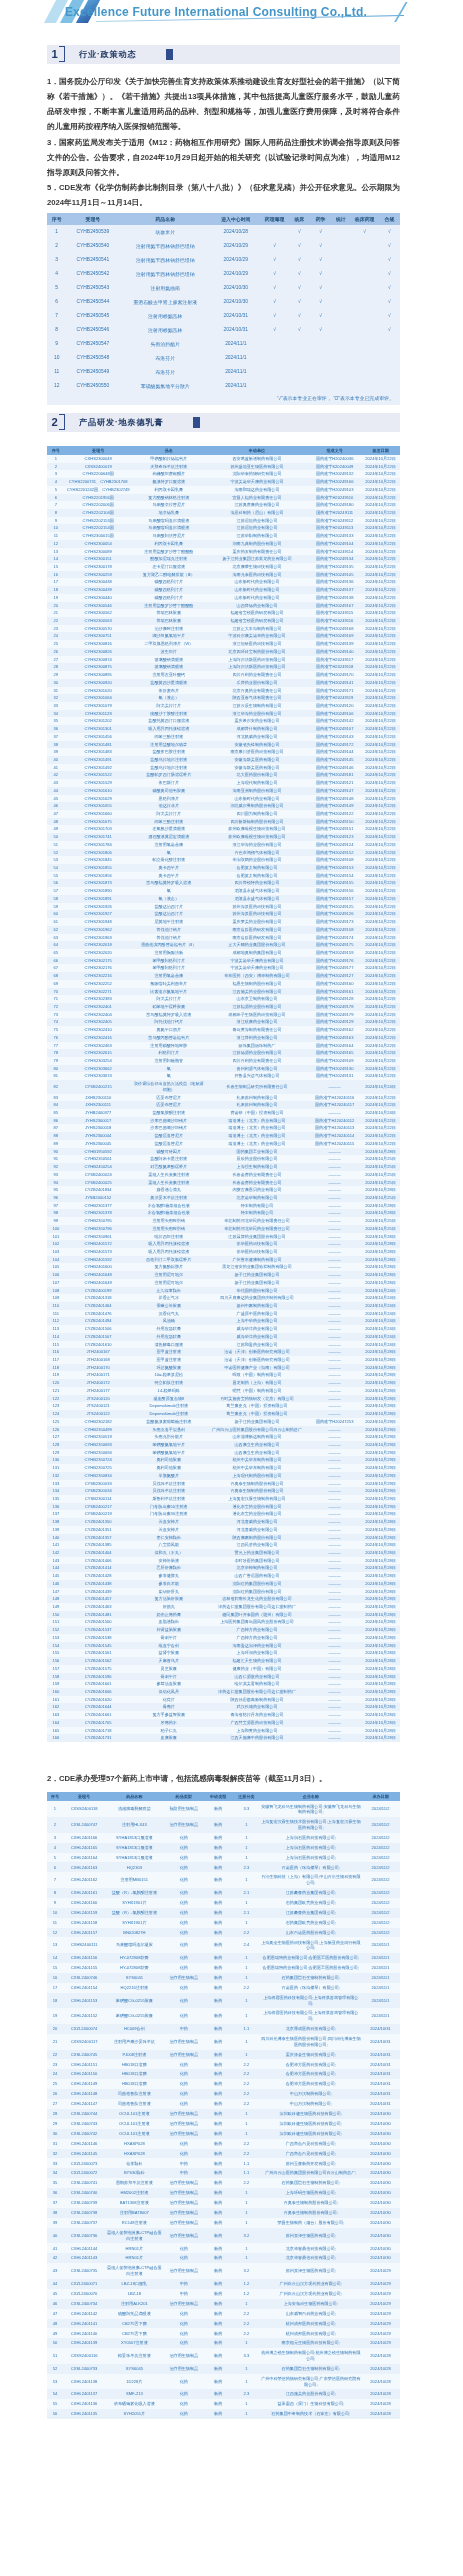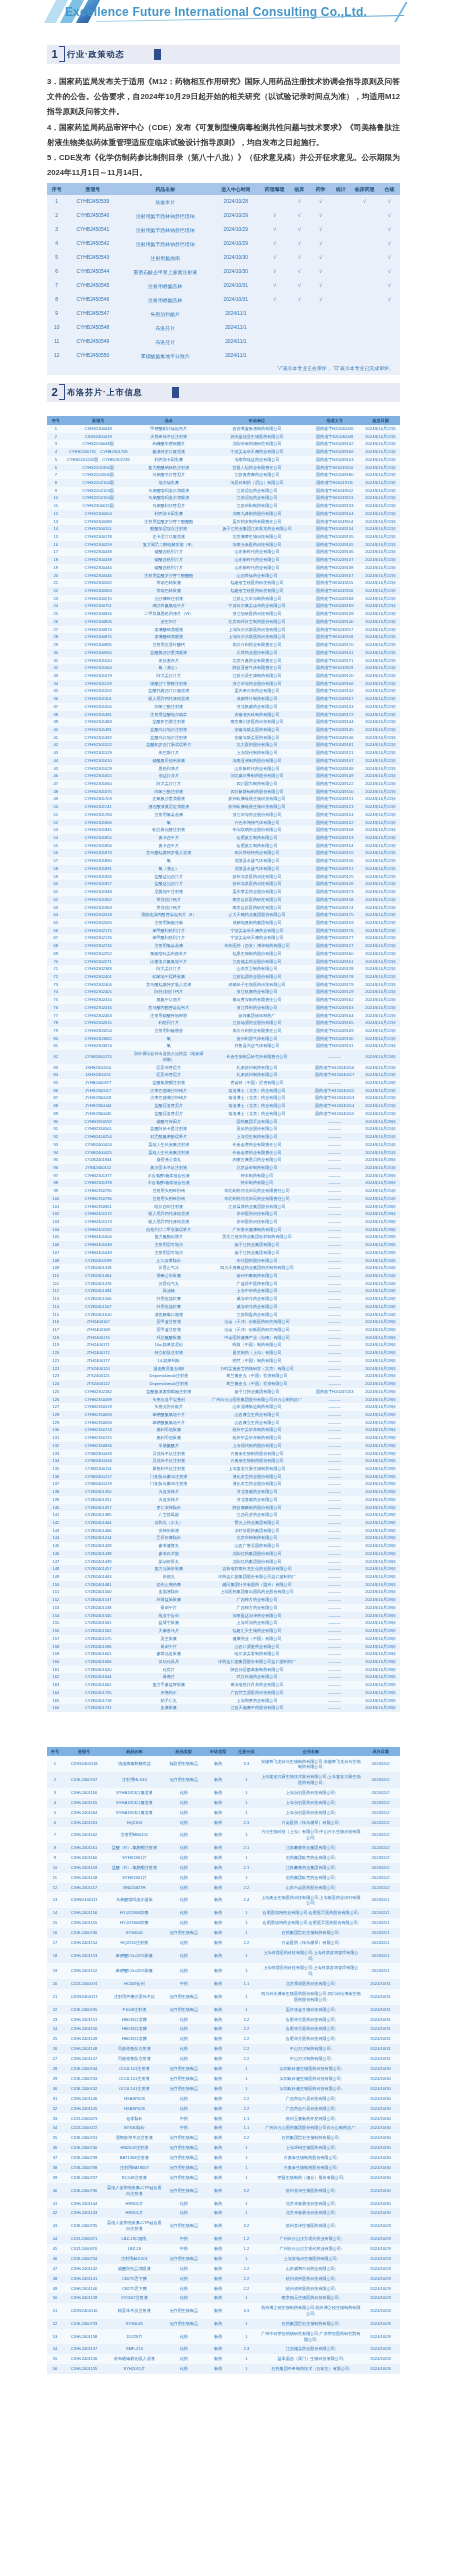--- a/index.html
+++ b/index.html
@@ -13,21 +13,21 @@
   .banner-line{position:absolute;left:96px;width:308px;top:20.6px;height:1px;
     background:linear-gradient(90deg,#aed4ea,#5aa3d6);transform:rotate(-1.1deg);transform-origin:left center;}
   .banner-slash{position:absolute;left:400px;top:2.1px;width:1.5px;height:19.6px;background:#6fb3de;transform:skewX(-30deg);}
   .banner-company{position:absolute;left:0;right:31px;top:4.6px;text-align:center;
     color:#4597c9;font-size:12px;font-weight:bold;letter-spacing:0.2px;}
   
   .content{margin-left:47px;width:353px;}
   .sec-bar{height:19.6px;background:#e8ebf4;display:flex;align-items:center;position:relative;}
   .sec-num{font-size:11.3px;font-weight:bold;color:#1f3864;margin-left:4.6px;line-height:1;}
   .sec-bracket{width:4.6px;height:14px;border-right:1.5px solid #2f4c8c;border-top:1.5px solid #2f4c8c;border-bottom:1.5px solid #2f4c8c;margin-left:1.5px;}
-  .sec-title{font-size:8.2px;font-weight:bold;color:#1f3864;margin-left:2px;letter-spacing:0.8px;}
+  .sec-title{font-size:8.2px;font-weight:bold;color:#1f3864;margin-left:14px;letter-spacing:0.8px;}
   .sec-block{width:6.7px;height:10.8px;background:#2f4c8c;margin-left:30px;}
   .bar1{margin-top:15.5px;margin-bottom:10.3px;}
   .bar2{margin-top:7.2px;margin-bottom:10.3px;}
   .para{font-size:7.7px;line-height:15px;color:#383838;font-weight:600;text-align:justify;margin:0;}
   .paras .para{margin-bottom:0.5px;}
   
   table{border-collapse:collapse;width:100%;table-layout:fixed;}
   .t1{margin-top:3.1px;background:#e9f0f9;}
   .t1 th{background:#a6c5e8;color:#1f4e79;font-size:4.9px;font-weight:bold;height:11.3px;padding:0;text-align:center;}
   .t1 td{color:#2e74b6;font-size:4.9px;text-align:center;height:14px;padding:0;}
@@ -83,22 +83,22 @@
   <div class="content">
 
     <div class="sec-bar bar1">
       <span class="sec-num">1</span>
       <span class="sec-bracket"></span>
       <span class="sec-title">行业·政策动态</span>
       <span class="sec-block"></span>
     </div>
 
     <div class="paras">
+        <p class="para">1．国务院办公厅印发《关于加快完善生育支持政策体系推动建设生育友好型社会的若干措施》（以下简称《若干措施》）。《若干措施》共提出13项具体措施，其中包括提高儿童医疗服务水平，鼓励儿童药品研发申报，不断丰富儿童适用药品的品种、剂型和规格等，加强儿童医疗费用保障，及时将符合条件的儿童用药按程序纳入医保报销范围等。</p>
         <p class="para">3．国家药监局发布关于适用《M12：药物相互作用研究》国际人用药品注册技术协调会指导原则及问答文件的公告。公告要求，自2024年10月29日起开始的相关研究（以试验记录时间点为准），均适用M12指导原则及问答文件。</p>
-        <p class="para">4．国家药监局药品审评中心（CDE）发布《可复制型慢病毒检测共性问题与技术要求》《司美格鲁肽注射液生物类似药体重管理适应症临床试验设计指导原则》，均自发布之日起施行。</p>
         <p class="para">5．CDE发布《化学仿制药参比制剂目录（第八十八批）》（征求意见稿）并公开征求意见。公示期限为2024年11月1日～11月14日。</p>
       </div>
 
     <table class="t1">
         <thead>
           <tr>
             <th>序号</th>
             <th>受理号</th>
             <th>药品名称</th>
             <th>进入中心时间</th>
@@ -255,21 +255,21 @@
             <td></td>
             <td></td>
           </tr>
         </tbody>
       </table>
     <div class="t1-footnote">“√”表示本专业正在审评， “O”表示本专业已完成审评。</div>
 
     <div class="sec-bar bar2">
       <span class="sec-num">2</span>
       <span class="sec-bracket"></span>
-      <span class="sec-title">布洛芬片·上市信息</span>
+      <span class="sec-title">产品研发·地奈德乳膏</span>
       <span class="sec-block"></span>
     </div>
 
 
     <table class="t2">
         <thead>
           <tr>
             <th>序号</th>
             <th>受理号</th>
             <th>品名</th>
@@ -1605,20 +1605,21 @@
             <td>血康胶囊</td>
             <td>江西天施康中药股份有限公司</td>
             <td>———</td>
             <td>2024年10月28日</td>
           </tr>
         </tbody>
       </table>
 
     <div class="gap-a"></div>
 
+    <p class="para">2．CDE承办受理57个新药上市申请，包括流感病毒裂解疫苗等（截至11月3日）。</p>
 
     <table class="t3">
         <thead>
           <tr>
             <th>序号</th>
             <th>受理号</th>
             <th>药品名称</th>
             <th>药品类型</th>
             <th>申请类型</th>
             <th>注册分类</th>

